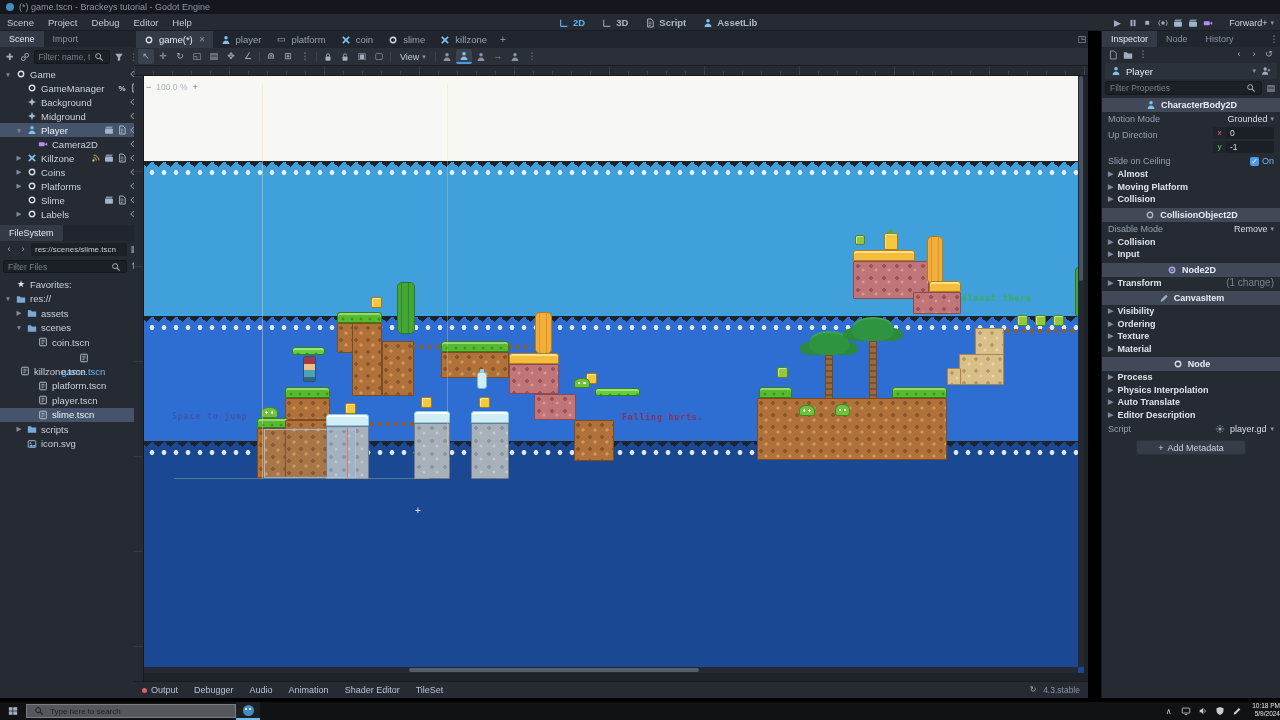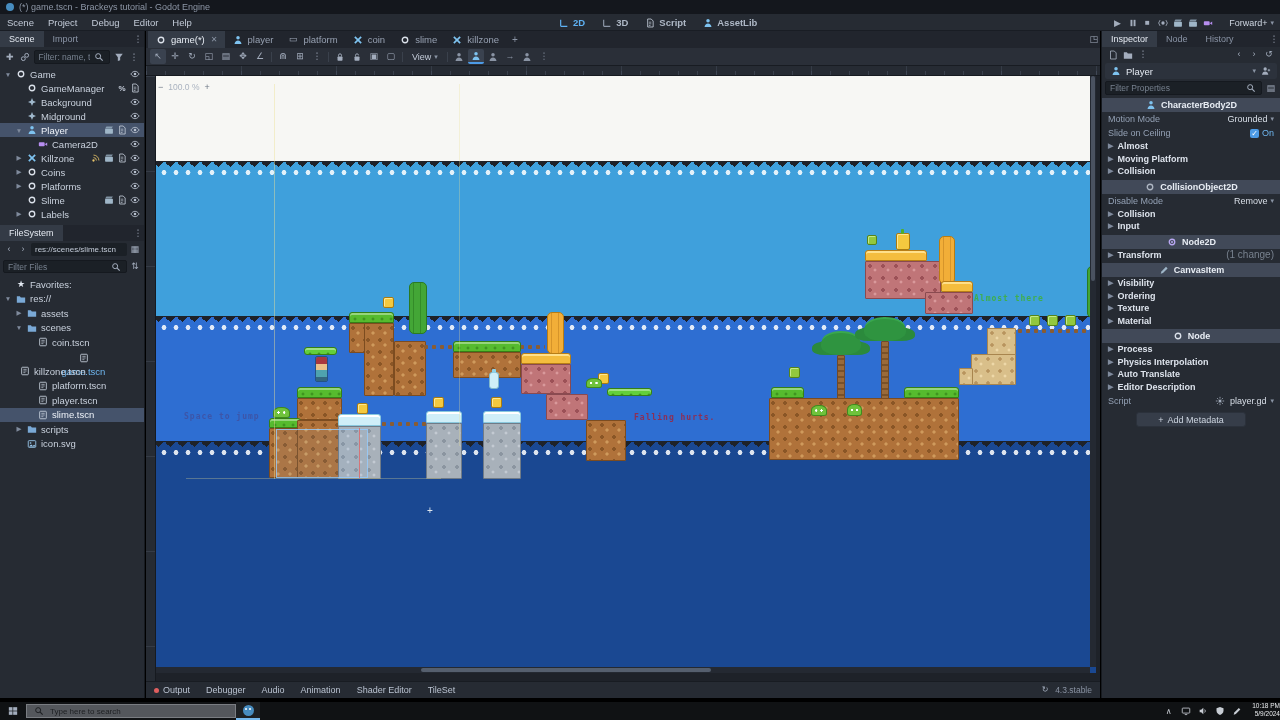--- a/index.html
+++ b/index.html
@@ -48,21 +48,21 @@
   .trow .label { white-space:nowrap; }
   .trow.current .label { color:#6fb7f0; }
   #fs-head { margin-top:4px; }
   .fs-pathrow { height:17px; display:flex; align-items:center; gap:2px; padding:0 3px; }
   .pathbox { flex:1; background:#1b2026; border-radius:2px; height:13px; display:flex; align-items:center;
     padding:0 4px; font-size:8px; color:#c3cbd8; white-space:nowrap; overflow:hidden; }
   .fs-filterrow { height:17px; display:flex; align-items:center; gap:2px; padding:0 3px; }
   .fs-filterrow .searchbox { flex:1; height:13px; }
 
   
-  #centercol { position:absolute; left:146px; top:31px; width:954px; bottom:22px; background:#a21caf; }
+  #centercol { position:absolute; left:134px; top:31px; width:954px; bottom:22px; background:#a21caf; }
   #scene-tabs { height:17px; display:flex; align-items:stretch; background:#21252d; padding-left:2px; }
   .stab { display:flex; align-items:center; gap:4px; padding:0 7px; font-size:9.5px; color:#97a1b2; }
   .stab.active { background:#343b46; color:#e8edf4; }
   .stab .close { color:#8a94a4; font-size:8px; margin-left:2px; }
   .stab-new { display:flex; align-items:center; padding:0 6px; color:#8a94a4; }
   #scene-tabs .spacer { flex:1; }
   #canvas-toolbar { height:18px; display:flex; align-items:center; gap:1px; padding:0 4px; background:#2a2f38;
     border-bottom:1px solid #181c22; }
   .ct { width:16px; height:15px; display:flex; align-items:center; justify-content:center; color:#9aa4b4;
     border-radius:2px; font-size:9px; }
@@ -1079,20 +1079,33 @@
         </span>
         <span>CharacterBody2D</span>
       </div>
       <div class="iprop">
         <span class="plabel">Motion Mode</span>
         <span class="val">
           <span class="vtext">Grounded</span>
           <span class="caret">▾</span>
         </span>
       </div>
+      <div class="vecrow">
+        <span class="plabel">Up Direction</span>
+        <div class="veccol">
+          <div class="vcell">
+            <span class="axis x">x</span>
+            <span class="axval">0</span>
+          </div>
+          <div class="vcell">
+            <span class="axis y">y</span>
+            <span class="axval">-1</span>
+          </div>
+        </div>
+      </div>
       <div class="iprop">
         <span class="plabel">Slide on Ceiling</span>
         <span class="val">
           <span class="cb">✓</span>
           <span style="color: rgb(111, 183, 240);">On</span>
         </span>
       </div>
       <div class="ifold">
         <span class="fa">▶</span>
         <span>Almost</span>

